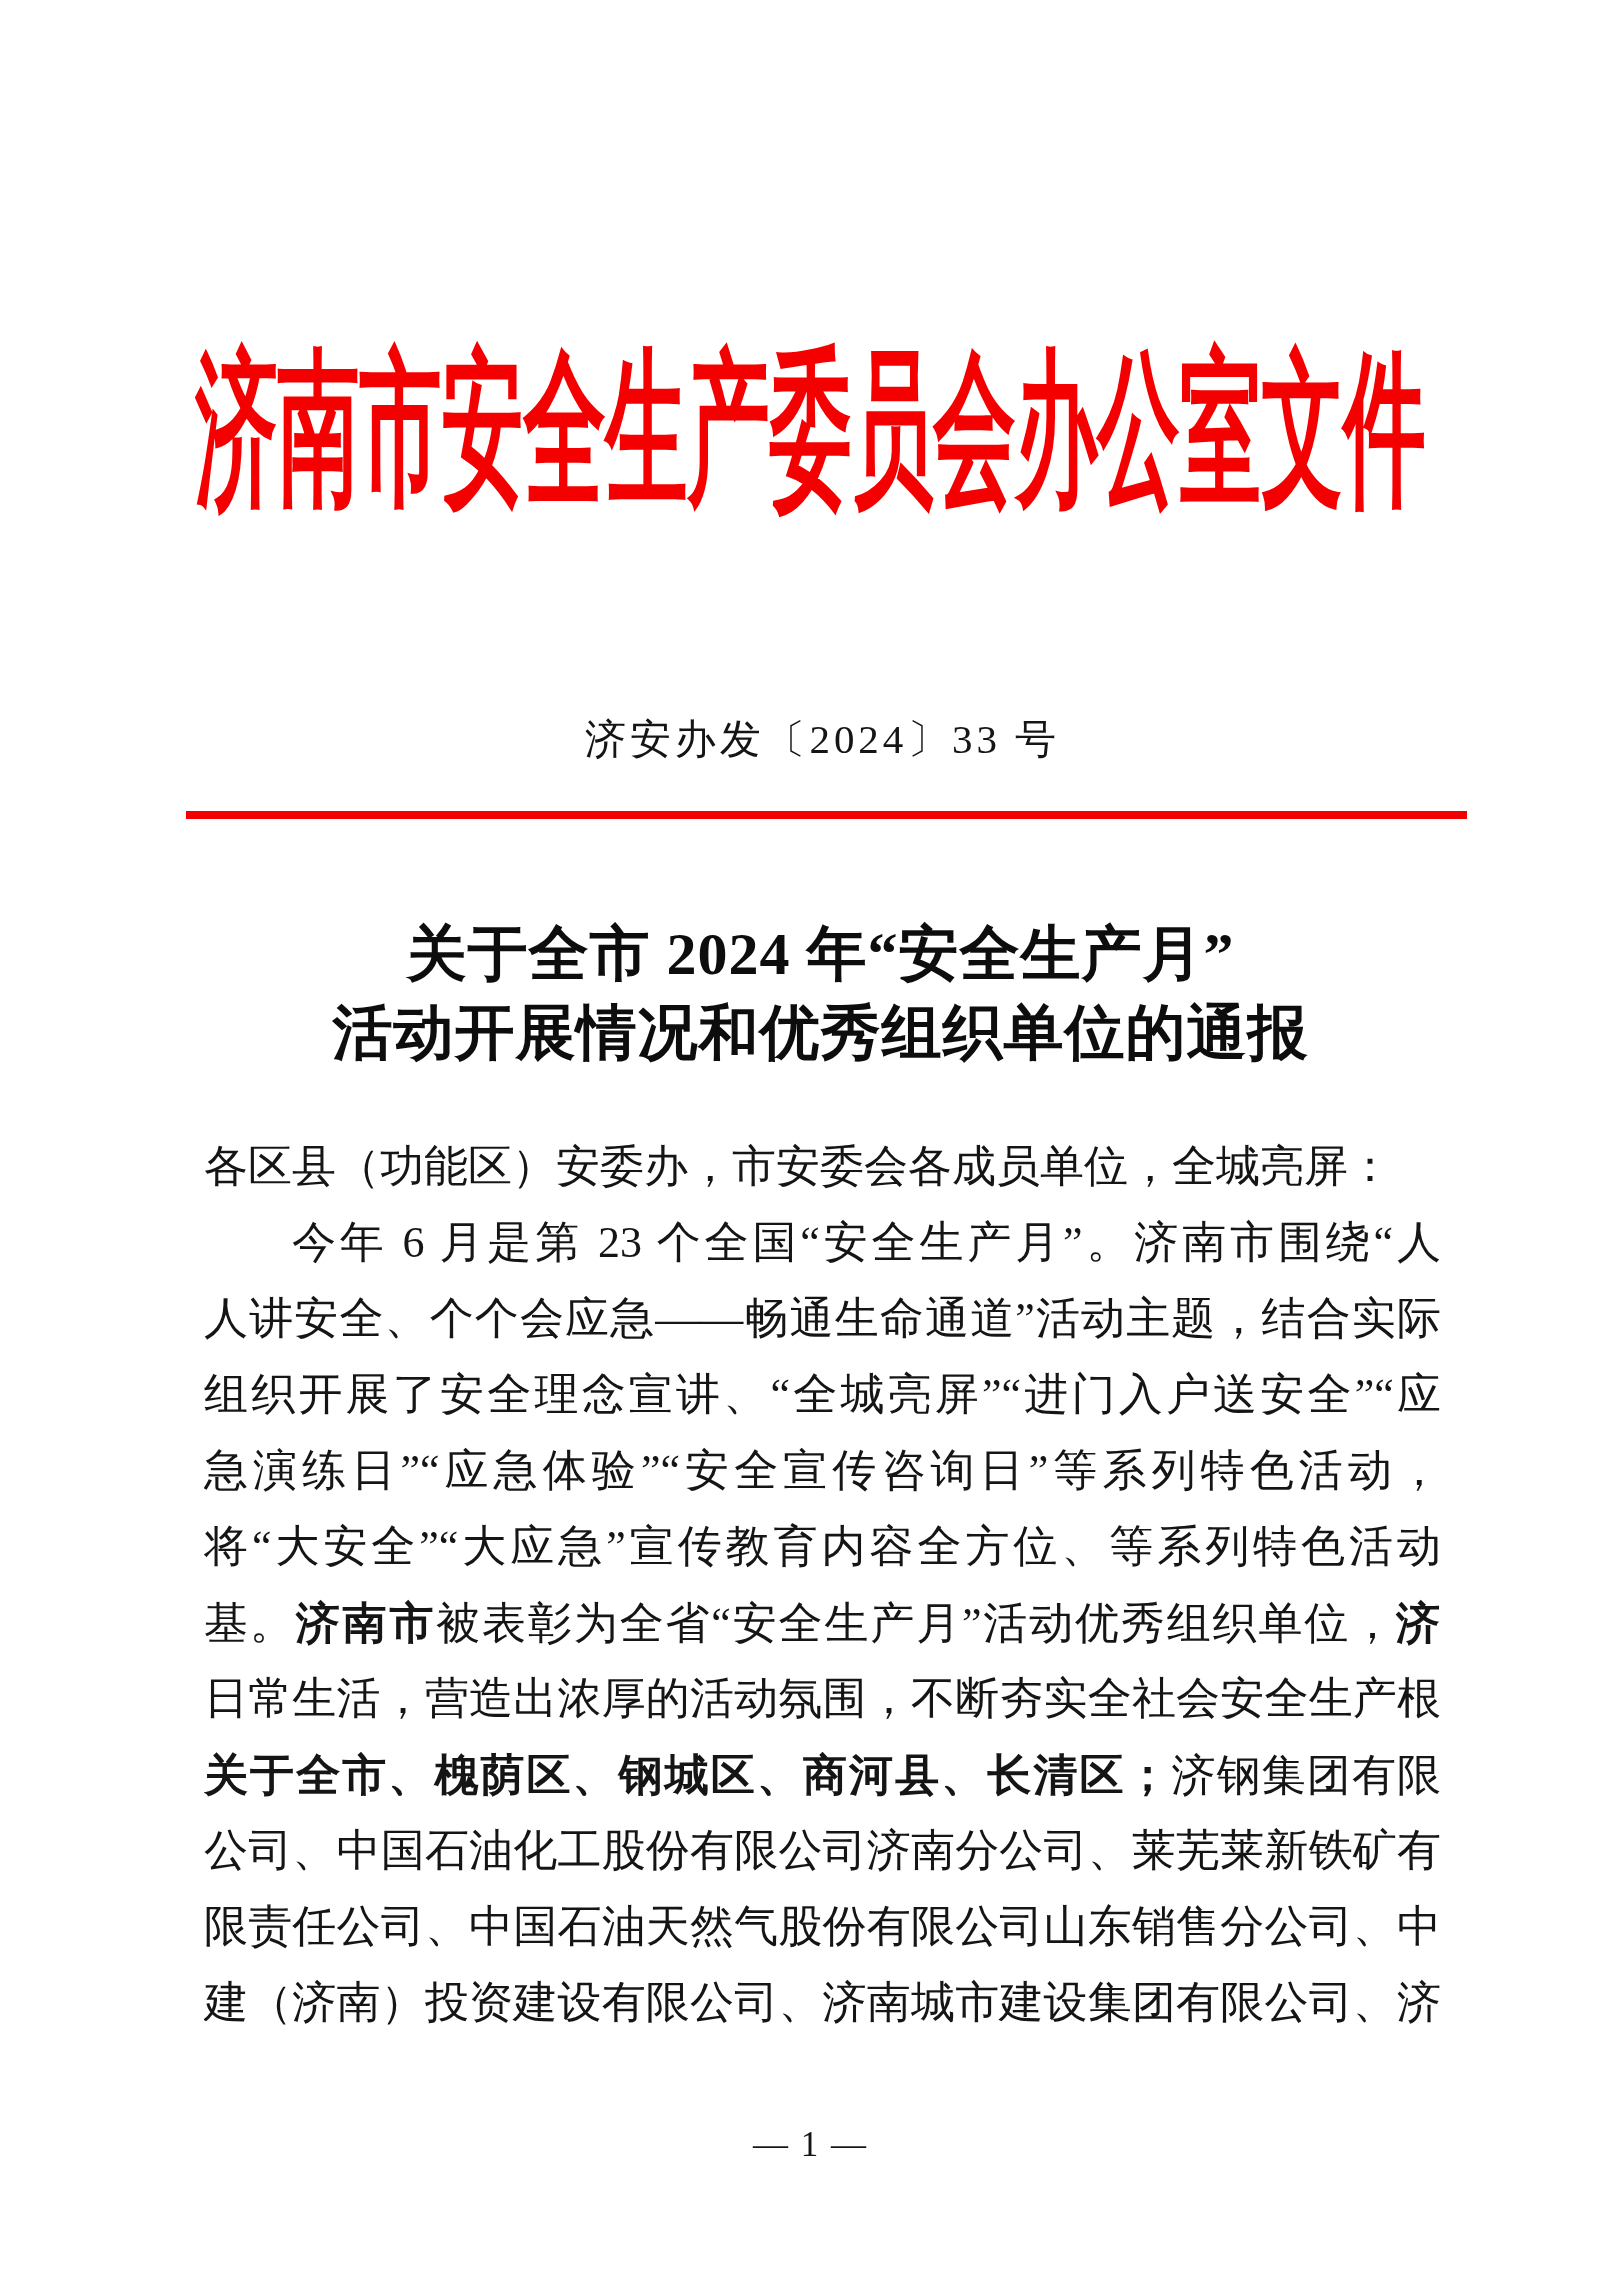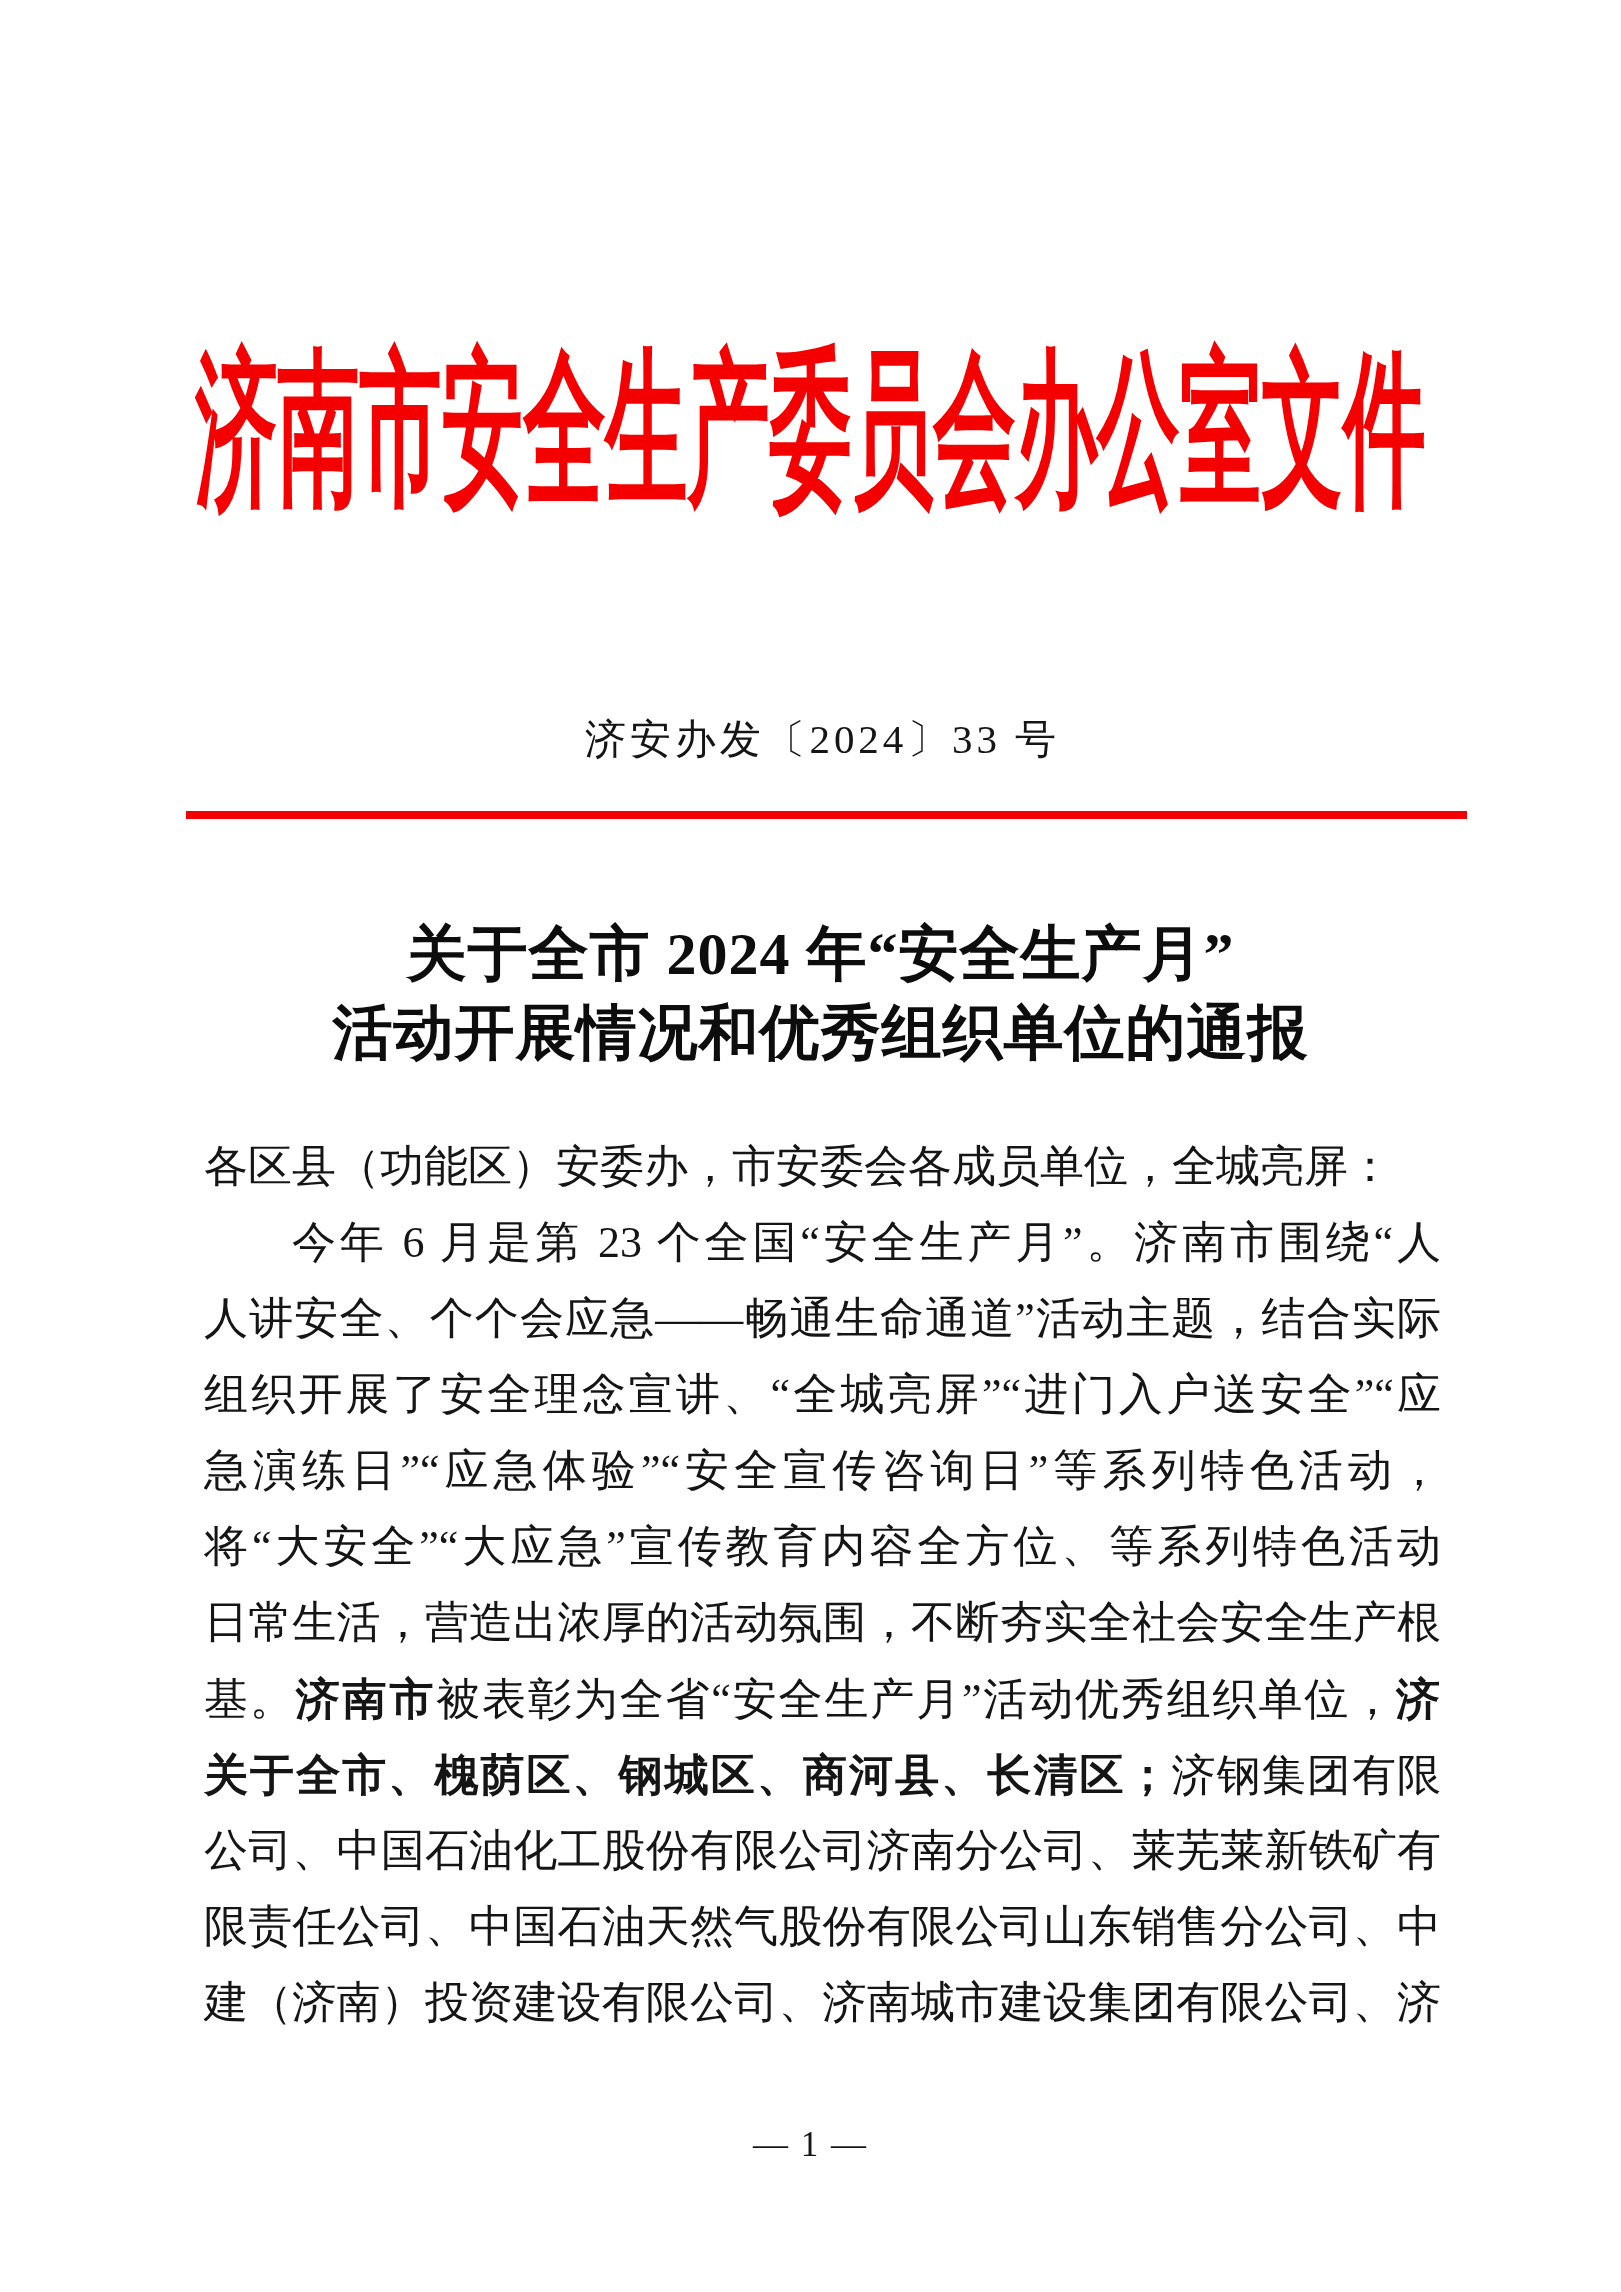--- a/index.html
+++ b/index.html
@@ -136,22 +136,22 @@
   </div>
 
   <div class="body-block">
     <div class="bline">各区县（功能区）安委办，市安委会各成员单位，全城亮屏：</div>
     <div id="body-lines">
         <div class="bline just indent"><span>今年 6 月是第 23 个全国“安全生产月”。济南市围绕“人</span></div>
         <div class="bline just"><span>人讲安全、个个会应急——畅通生命通道”活动主题，结合实际</span></div>
         <div class="bline just"><span>组织开展了安全理念宣讲、“全城亮屏”“进门入户送安全”“应</span></div>
         <div class="bline just"><span>急演练日”“应急体验”“安全宣传咨询日”等系列特色活动，</span></div>
         <div class="bline just"><span>将“大安全”“大应急”宣传教育内容全方位、等系列特色活动</span></div>
+        <div class="bline just"><span>基。</span><span class="seg-bold">济南市</span><span>被表彰为全省“安全生产月”活动优秀组织单位，</span><span class="seg-bold">济</span></div>
         <div class="bline just"><span>日常生活，营造出浓厚的活动氛围，不断夯实全社会安全生产根</span></div>
-        <div class="bline just"><span>基。</span><span class="seg-bold">济南市</span><span>被表彰为全省“安全生产月”活动优秀组织单位，</span><span class="seg-bold">济</span></div>
         <div class="bline just"><span class="seg-bold">关于全市、槐荫区、钢城区、商河县、长清区；</span><span>济钢集团有限</span></div>
         <div class="bline just"><span>公司、中国石油化工股份有限公司济南分公司、莱芜莱新铁矿有</span></div>
         <div class="bline just"><span>限责任公司、中国石油天然气股份有限公司山东销售分公司、中</span></div>
         <div class="bline just"><span>建（济南）投资建设有限公司、济南城市建设集团有限公司、济</span></div>
       </div>
   </div>
 
   <div class="page-number">— 1 —</div>
 
 </div>

